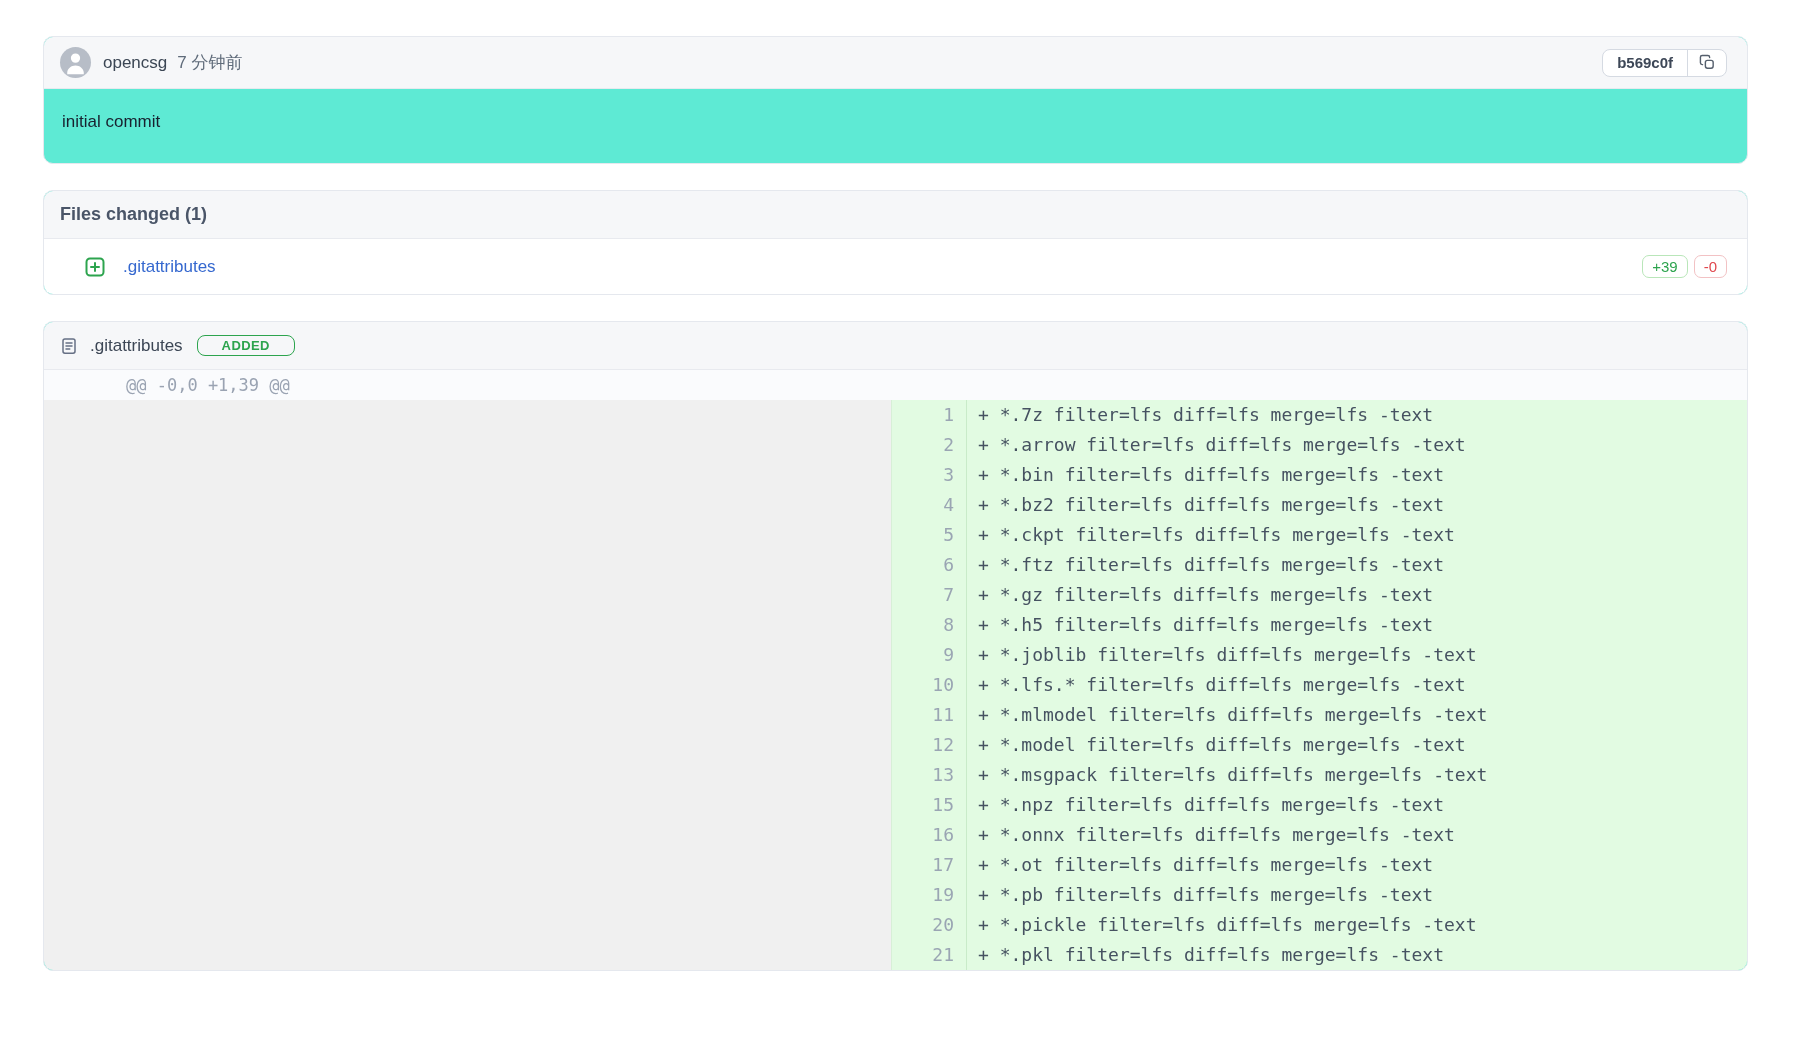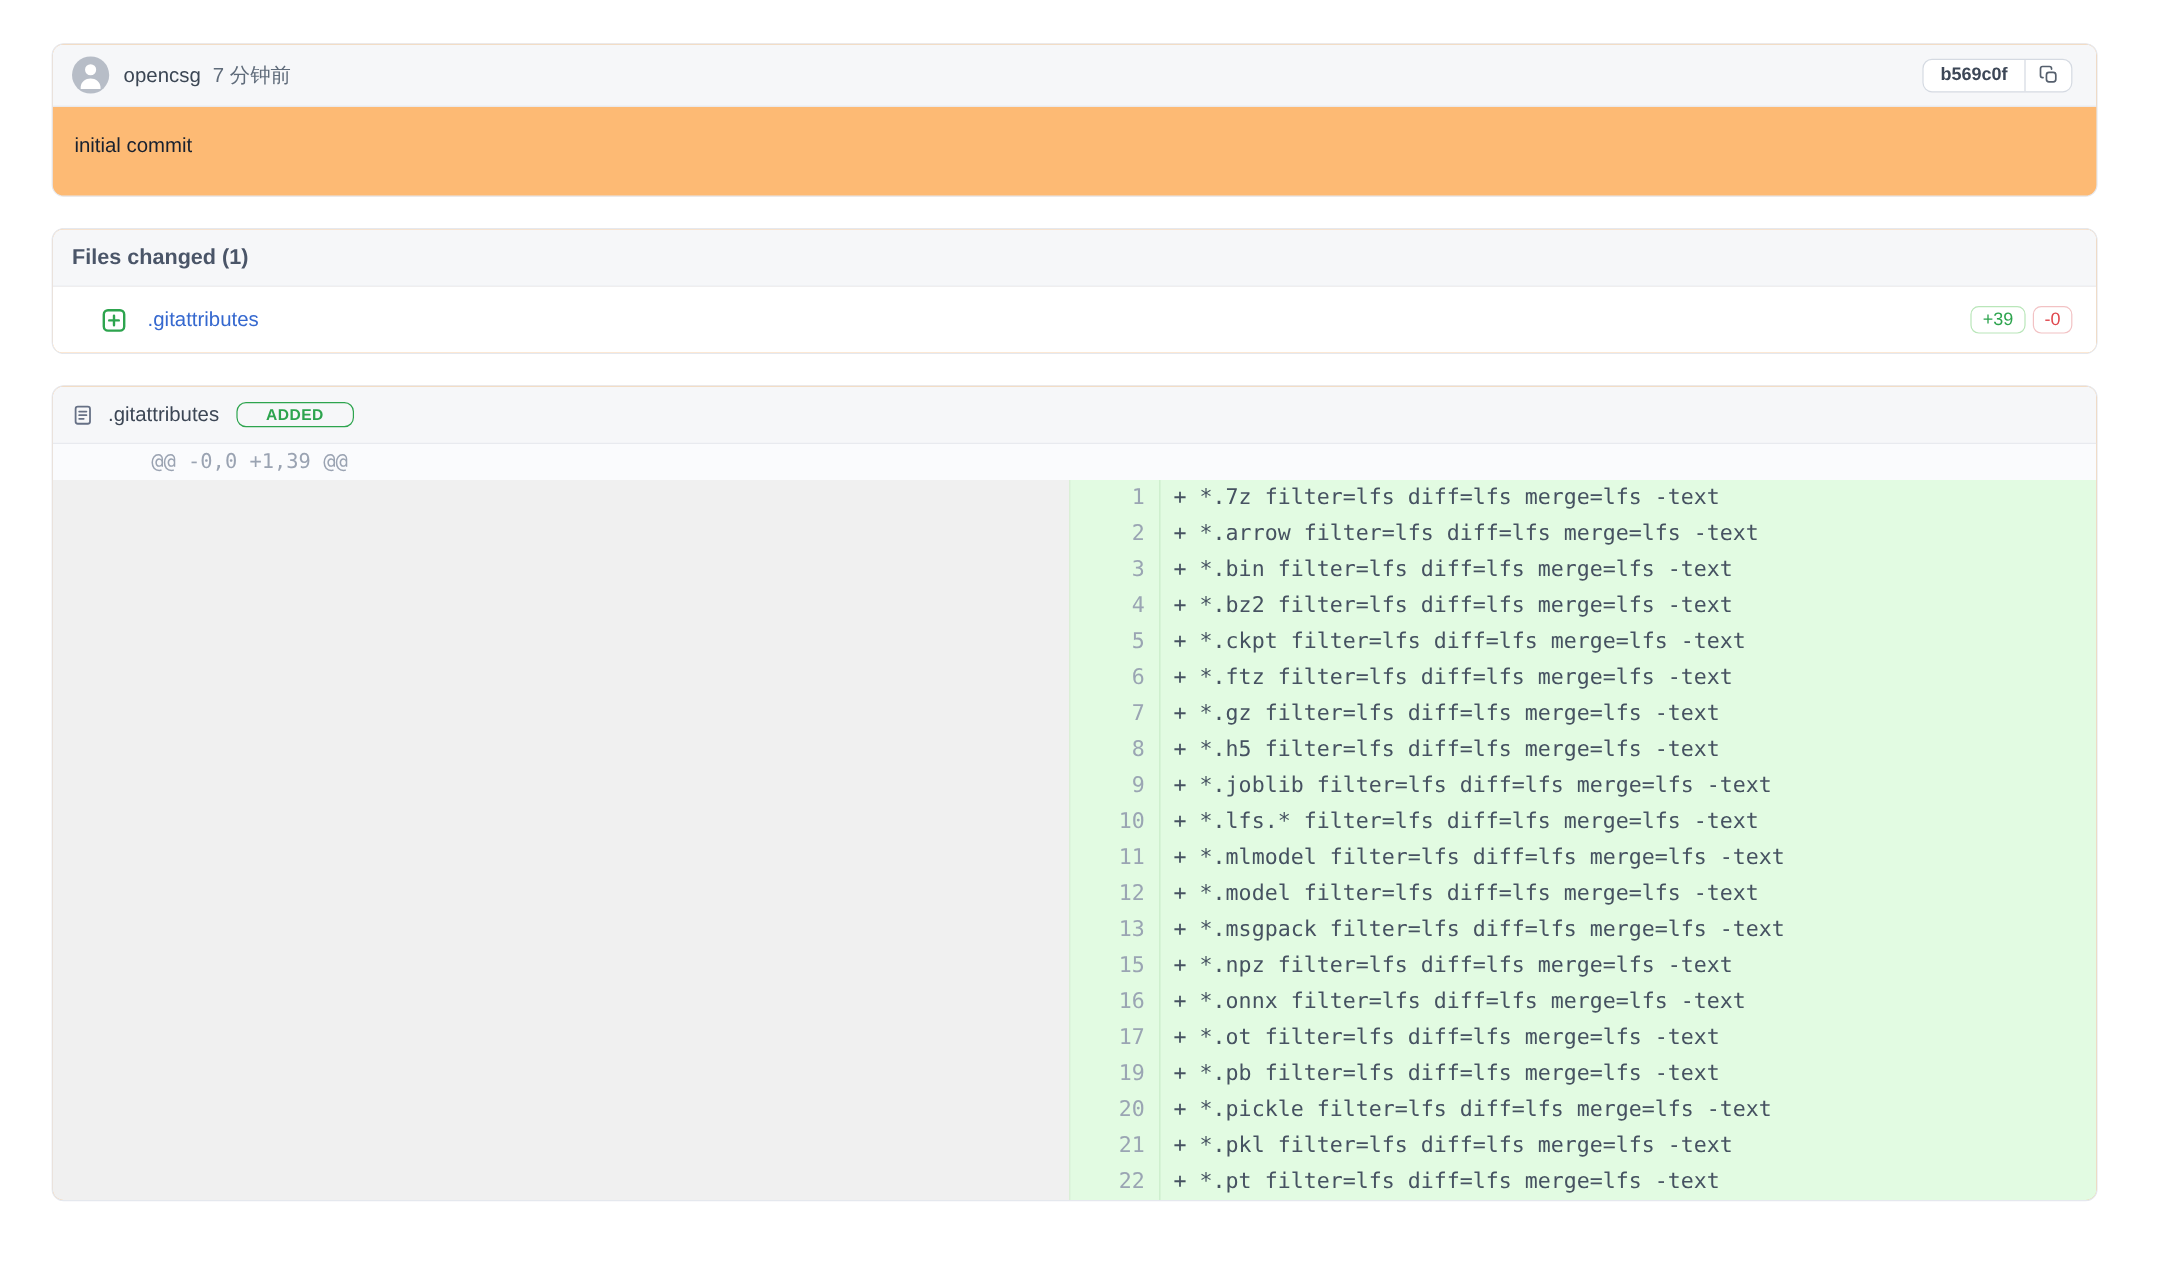--- a/index.html
+++ b/index.html
@@ -1,20 +1,20 @@
 <!DOCTYPE html>
 <html><head>
 <meta charset="utf-8">
 <style>
   * { margin:0; padding:0; box-sizing:border-box; }
   html,body { width:1800px; height:1060px; background:#ffffff; overflow:hidden;
               font-family:"Liberation Sans", sans-serif; color:#101828; }
   .page { padding:36px 52px 0 43px; }
 
-  .card { background:#fdba74; border:1px solid #e5e8ee; border-radius:10px; overflow:hidden; }
+  .card { background:#5eead4; border:1px solid #e5e8ee; border-radius:10px; overflow:hidden; }
   .card + .card { margin-top:26px; }
 
   .card-head { background:#f6f7f9; border-bottom:1px solid #e8eaef; display:flex; align-items:center; }
 
   
   .commit-head { height:52px; padding:0 20px 0 16px; }
   .avatar { width:31px; height:31px; border-radius:50%; background:#b7bdc7; overflow:hidden;
             display:flex; align-items:center; justify-content:center; flex:none; }
   .avatar svg { width:31px; height:31px; }
   .author { margin-left:12px; font-size:17px; font-weight:500; color:#3b4654; text-decoration:none; cursor:pointer; }
@@ -257,23 +257,16 @@
   </div>
 
   <div class="diff-row">
     <div class="cell-old"></div>
     <div class="cell-new">
       <span class="line-num">21</span>
       <span class="line-text">+ *.pkl filter=lfs diff=lfs merge=lfs -text</span>
     </div>
   </div>
 
-  <div class="diff-row">
-    <div class="cell-old"></div>
-    <div class="cell-new">
-      <span class="line-num">22</span>
-      <span class="line-text">+ *.pt filter=lfs diff=lfs merge=lfs -text</span>
-    </div>
-  </div>
 </div>
   </section>
 
 </div>
 
 </body></html>

